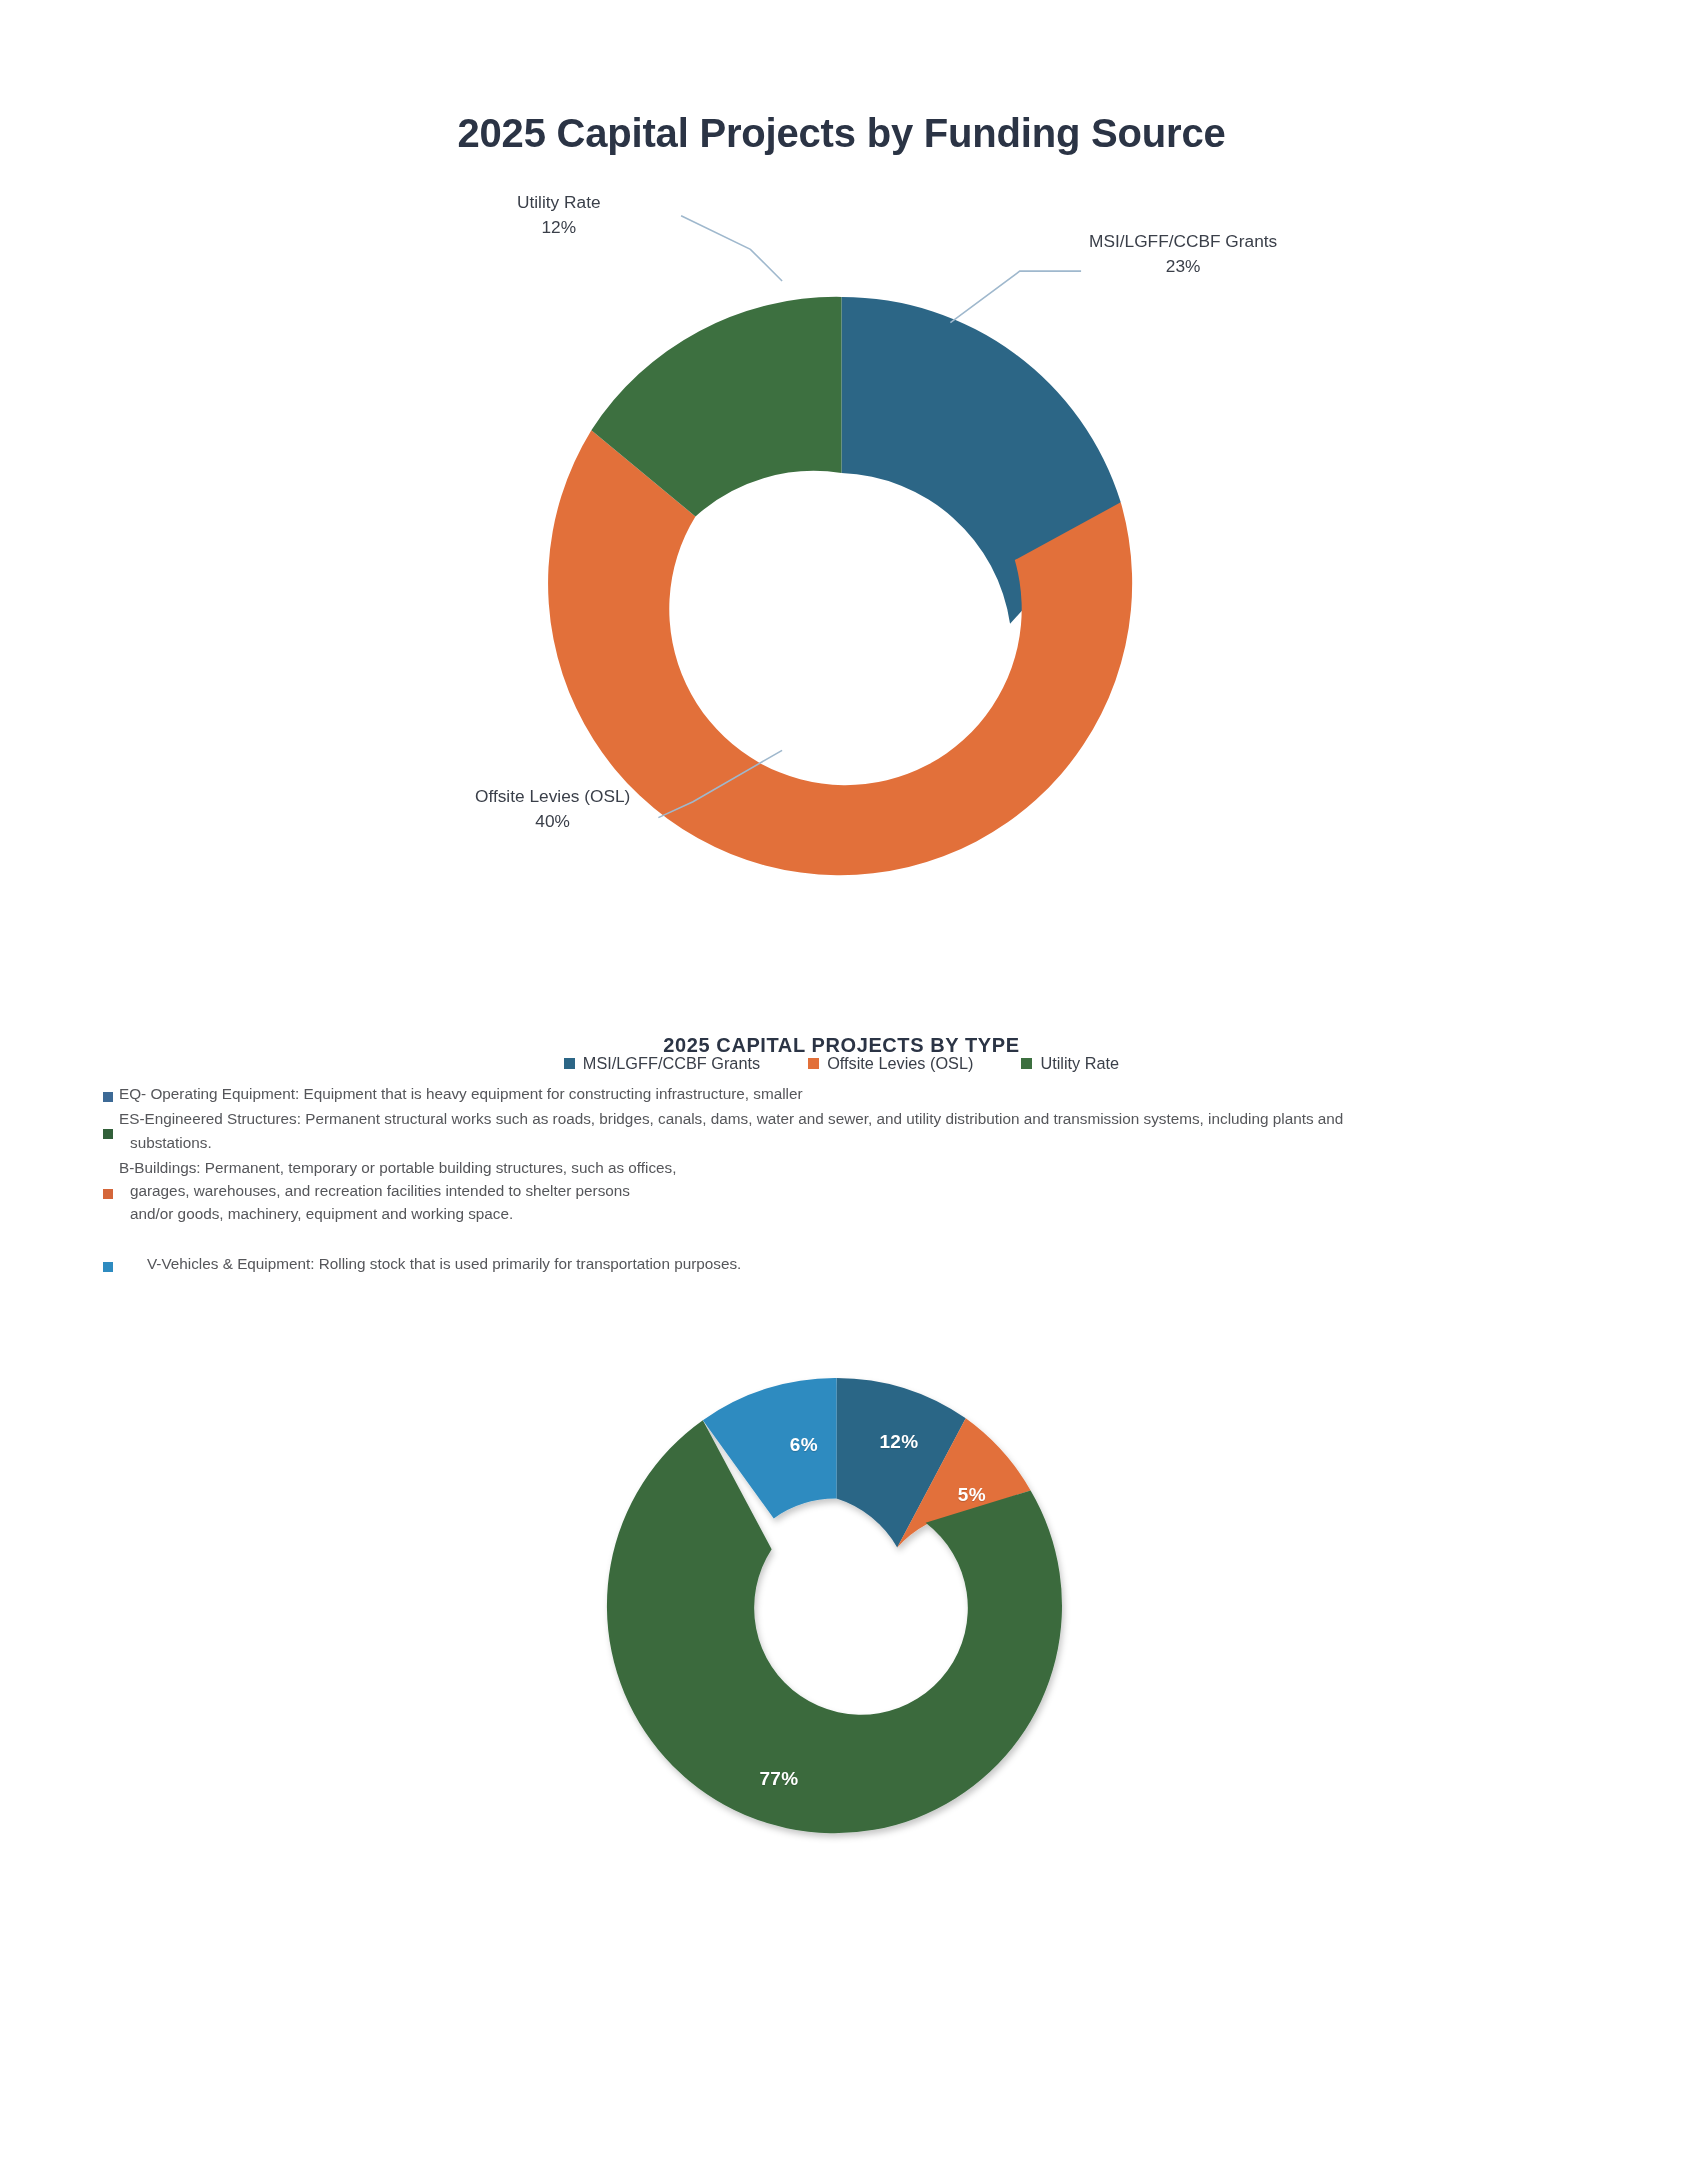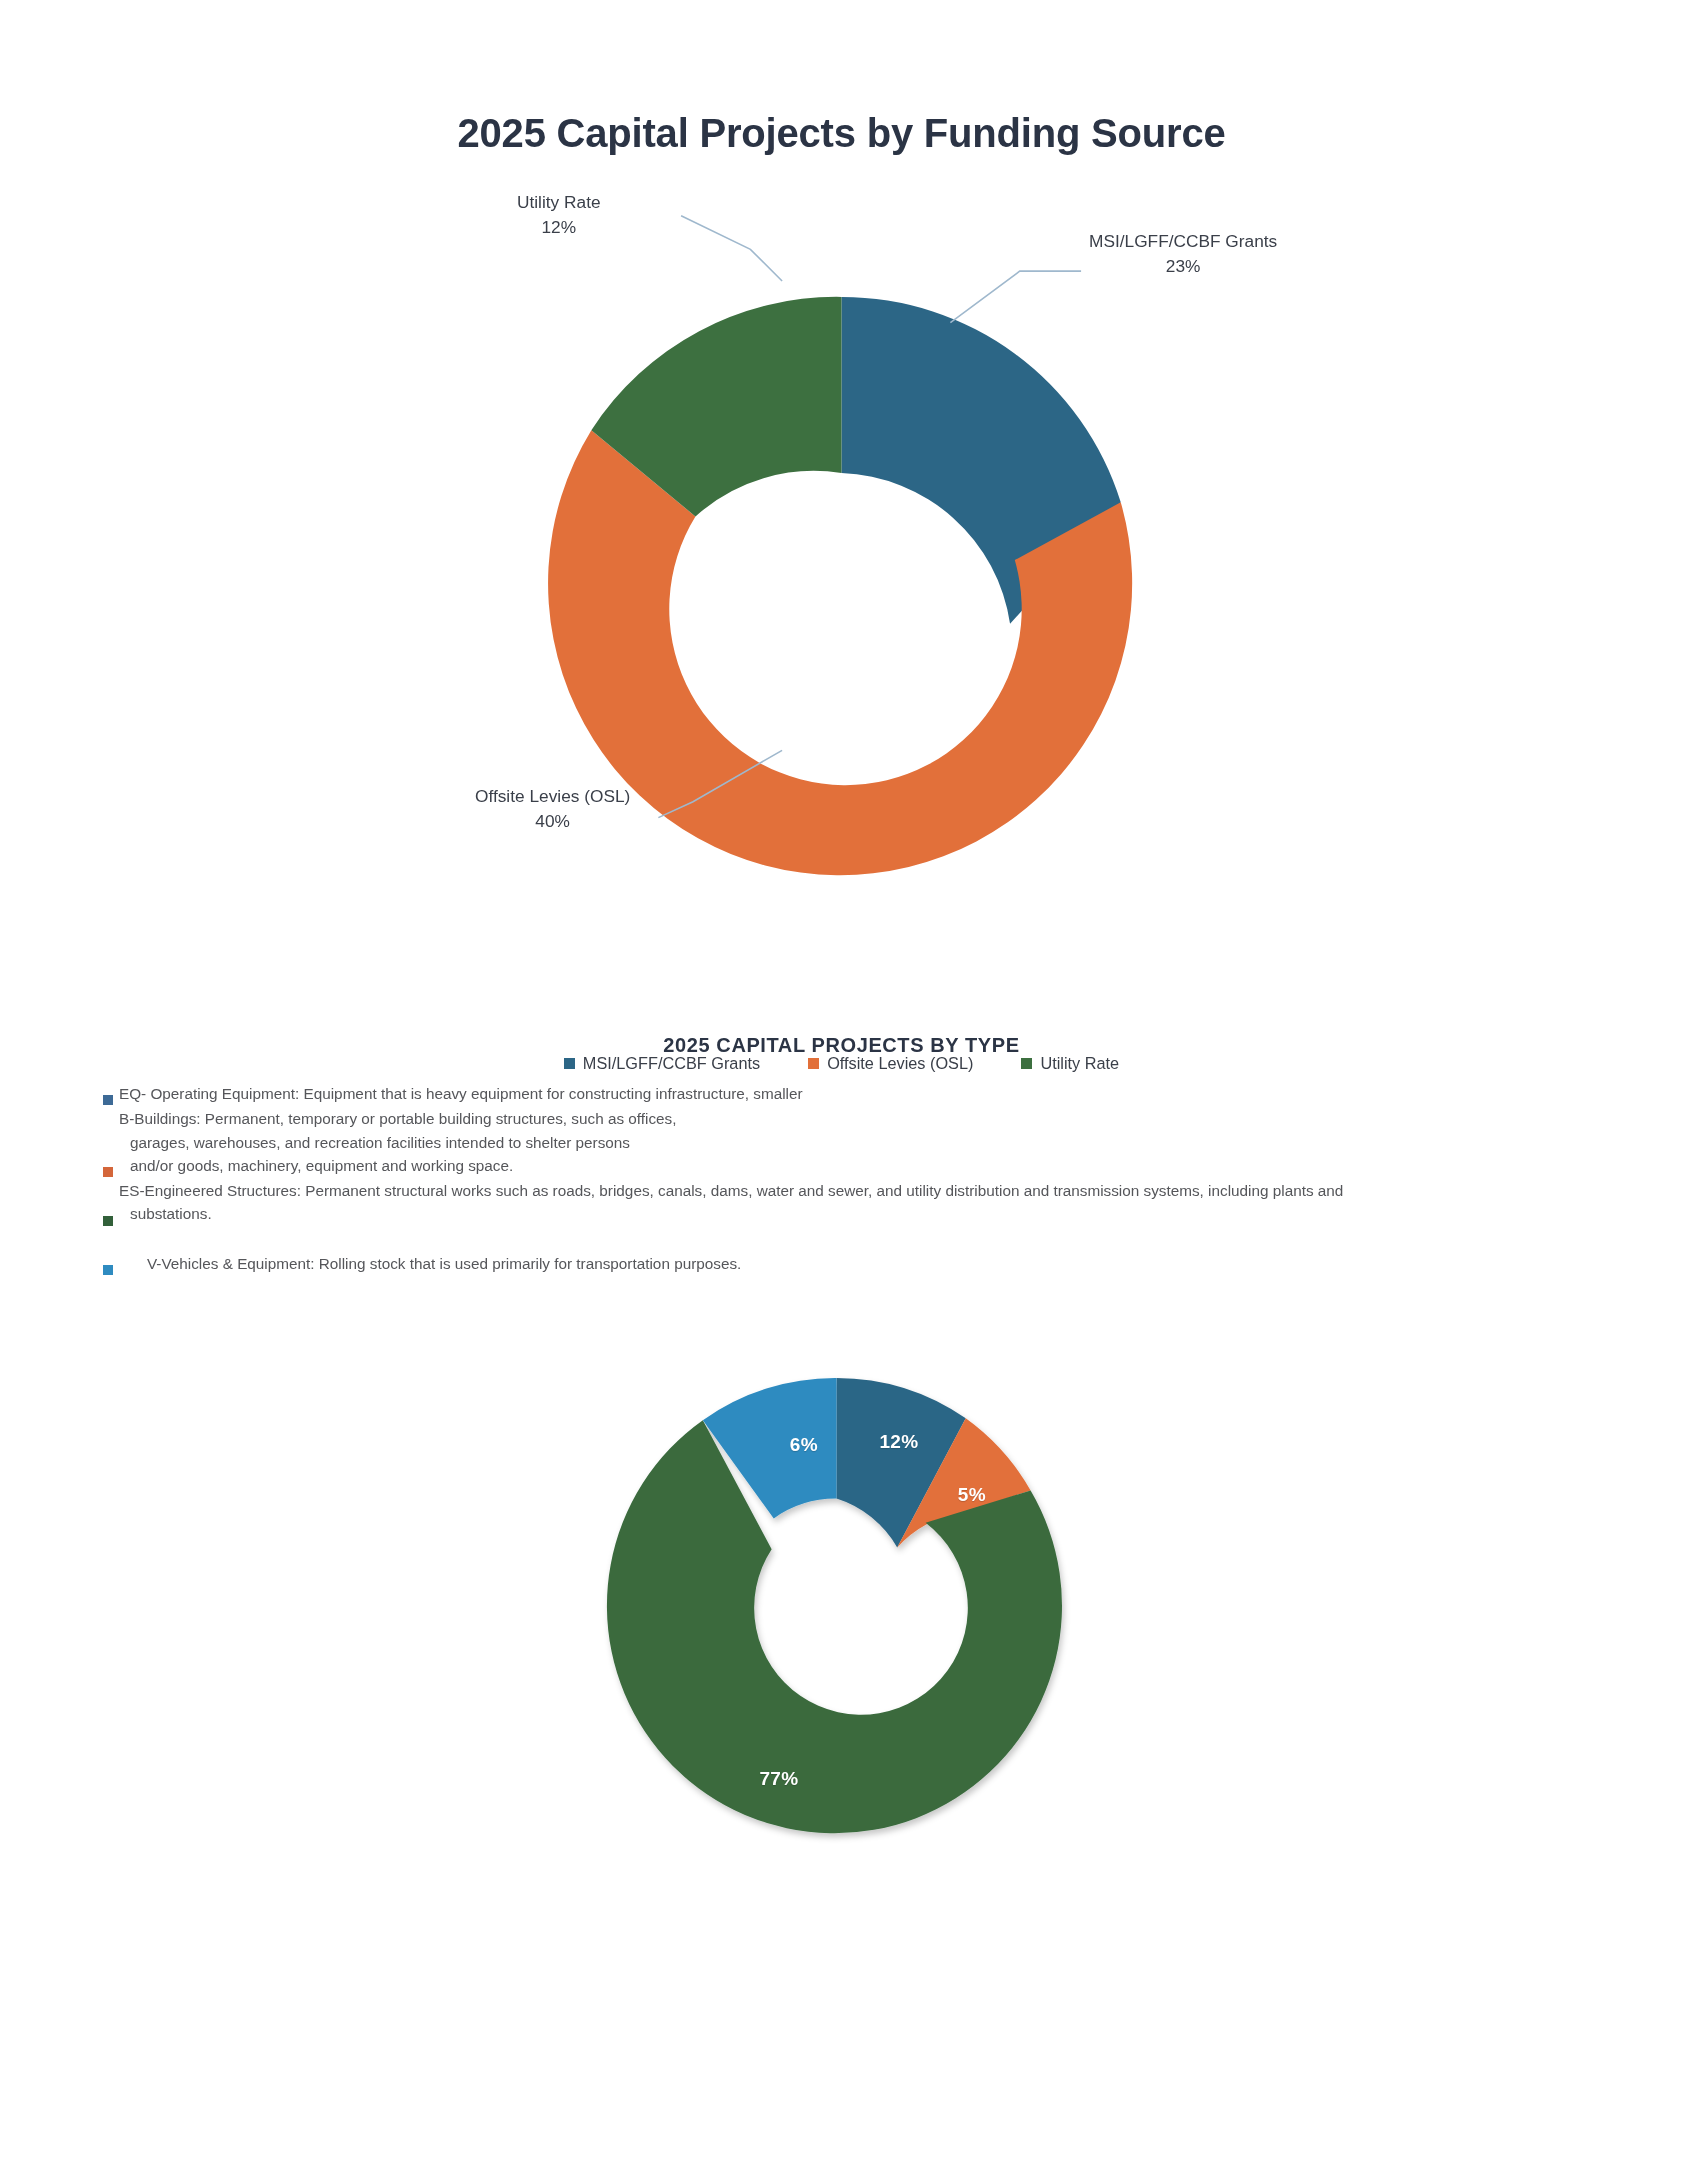--- a/index.html
+++ b/index.html
@@ -94,21 +94,21 @@
 
   
   #type-legend {
     position: absolute;
     left: 103px;
     top: 1082px;
     width: 1485px;
   }
   .type-entry {
     display: flex;
-    align-items: flex-end;
+    align-items: center;
     margin-bottom: 2px;
   }
   .type-bullet {
     width: 10px;
     height: 10px;
     flex: none;
     margin-top: 7px;
     margin-right: 6px;
   }
   .type-text {
@@ -216,33 +216,33 @@
   <div id="type-legend">
 
     <div class="type-entry">
       <span class="type-bullet" style="background:#3d6a96"></span>
       <div class="type-text">
         <span>EQ- Operating Equipment: Equipment that is heavy equipment for constructing infrastructure, smaller</span>
       </div>
     </div>
 
     <div class="type-entry">
+      <span class="type-bullet" style="background:#32603a"></span>
+      <div class="type-text">
+        <span>ES-Engineered Structures: Permanent structural works such as roads, bridges, canals, dams, water and sewer, and utility distribution and transmission systems, including plants and</span>
+        <span class="cont">substations.</span>
+      </div>
+    </div>
+
+    <div class="type-entry">
       <span class="type-bullet" style="background:#d4663a"></span>
       <div class="type-text">
         <span>B-Buildings: Permanent, temporary or portable building structures, such as offices,</span>
         <span class="cont">garages, warehouses, and recreation facilities intended to shelter persons</span>
         <span class="cont">and/or goods, machinery, equipment and working space.</span>
-      </div>
-    </div>
-
-    <div class="type-entry">
-      <span class="type-bullet" style="background:#32603a"></span>
-      <div class="type-text">
-        <span>ES-Engineered Structures: Permanent structural works such as roads, bridges, canals, dams, water and sewer, and utility distribution and transmission systems, including plants and</span>
-        <span class="cont">substations.</span>
       </div>
     </div>
 
     <div class="type-entry" id="type-entry-v">
       <span class="type-bullet" style="background:#2e8bc0"></span>
       <div class="type-text">
         <span>V-Vehicles &amp; Equipment: Rolling stock that is used primarily for transportation purposes.</span>
       </div>
     </div>
   </div>

